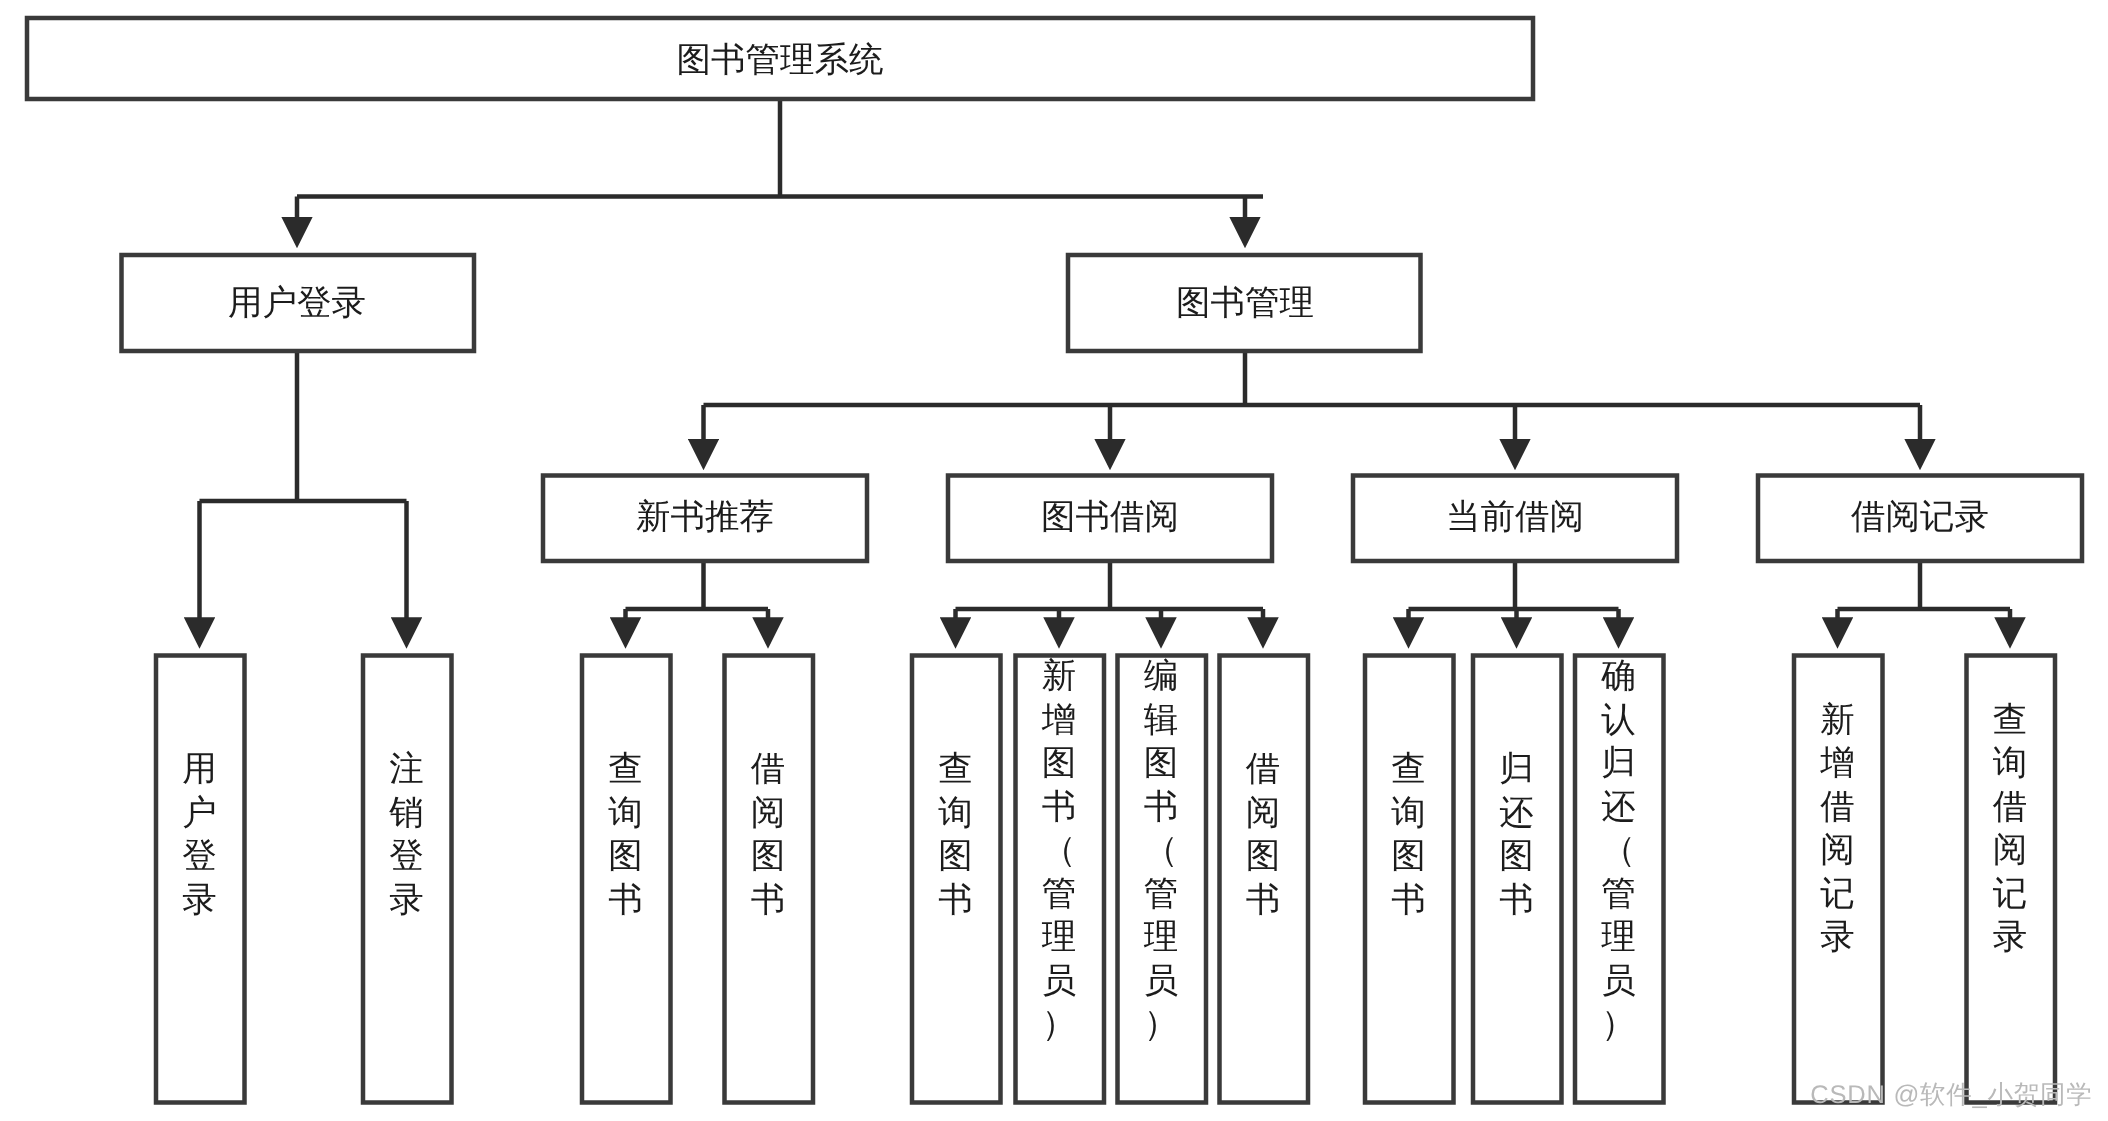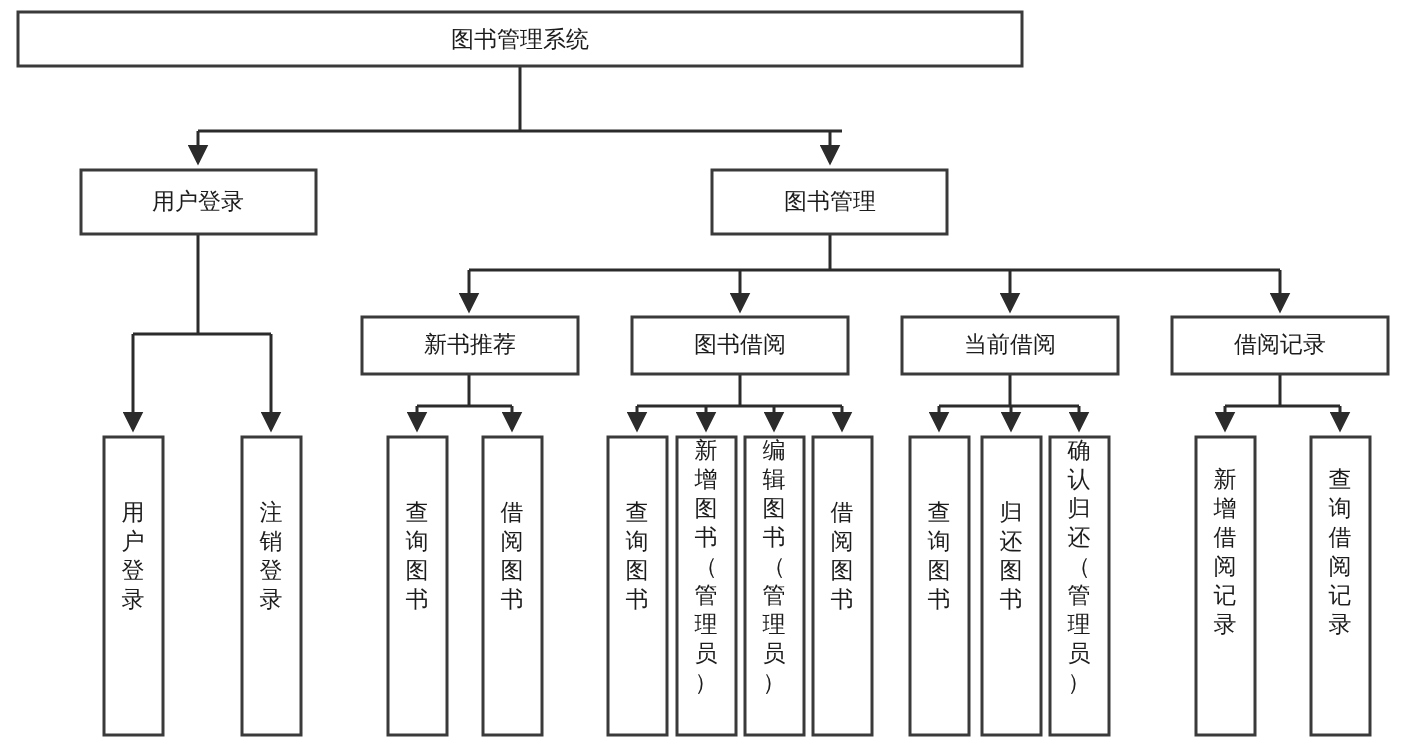--- a/index.html
+++ b/index.html
@@ -224,14 +224,15 @@
       <rect class="node-rect" x="1196" y="437" width="59" height="298"></rect>
       <text class="node-text-vert" x="1225" y="487"><tspan x="1225" y="487">新</tspan><tspan x="1225" y="516">增</tspan><tspan x="1225" y="545">借</tspan><tspan x="1225" y="574">阅</tspan><tspan x="1225" y="603">记</tspan><tspan x="1225" y="632">录</tspan></text>
     </g>
 
     <g>
       <rect class="node-rect" x="1311" y="437" width="59" height="298"></rect>
       <text class="node-text-vert" x="1340" y="487"><tspan x="1340" y="487">查</tspan><tspan x="1340" y="516">询</tspan><tspan x="1340" y="545">借</tspan><tspan x="1340" y="574">阅</tspan><tspan x="1340" y="603">记</tspan><tspan x="1340" y="632">录</tspan></text>
     </g>
   </svg>
 
+  <div class="watermark">CSDN @软件_小贺同学</div>
 
 </div>
 
 </body></html>

